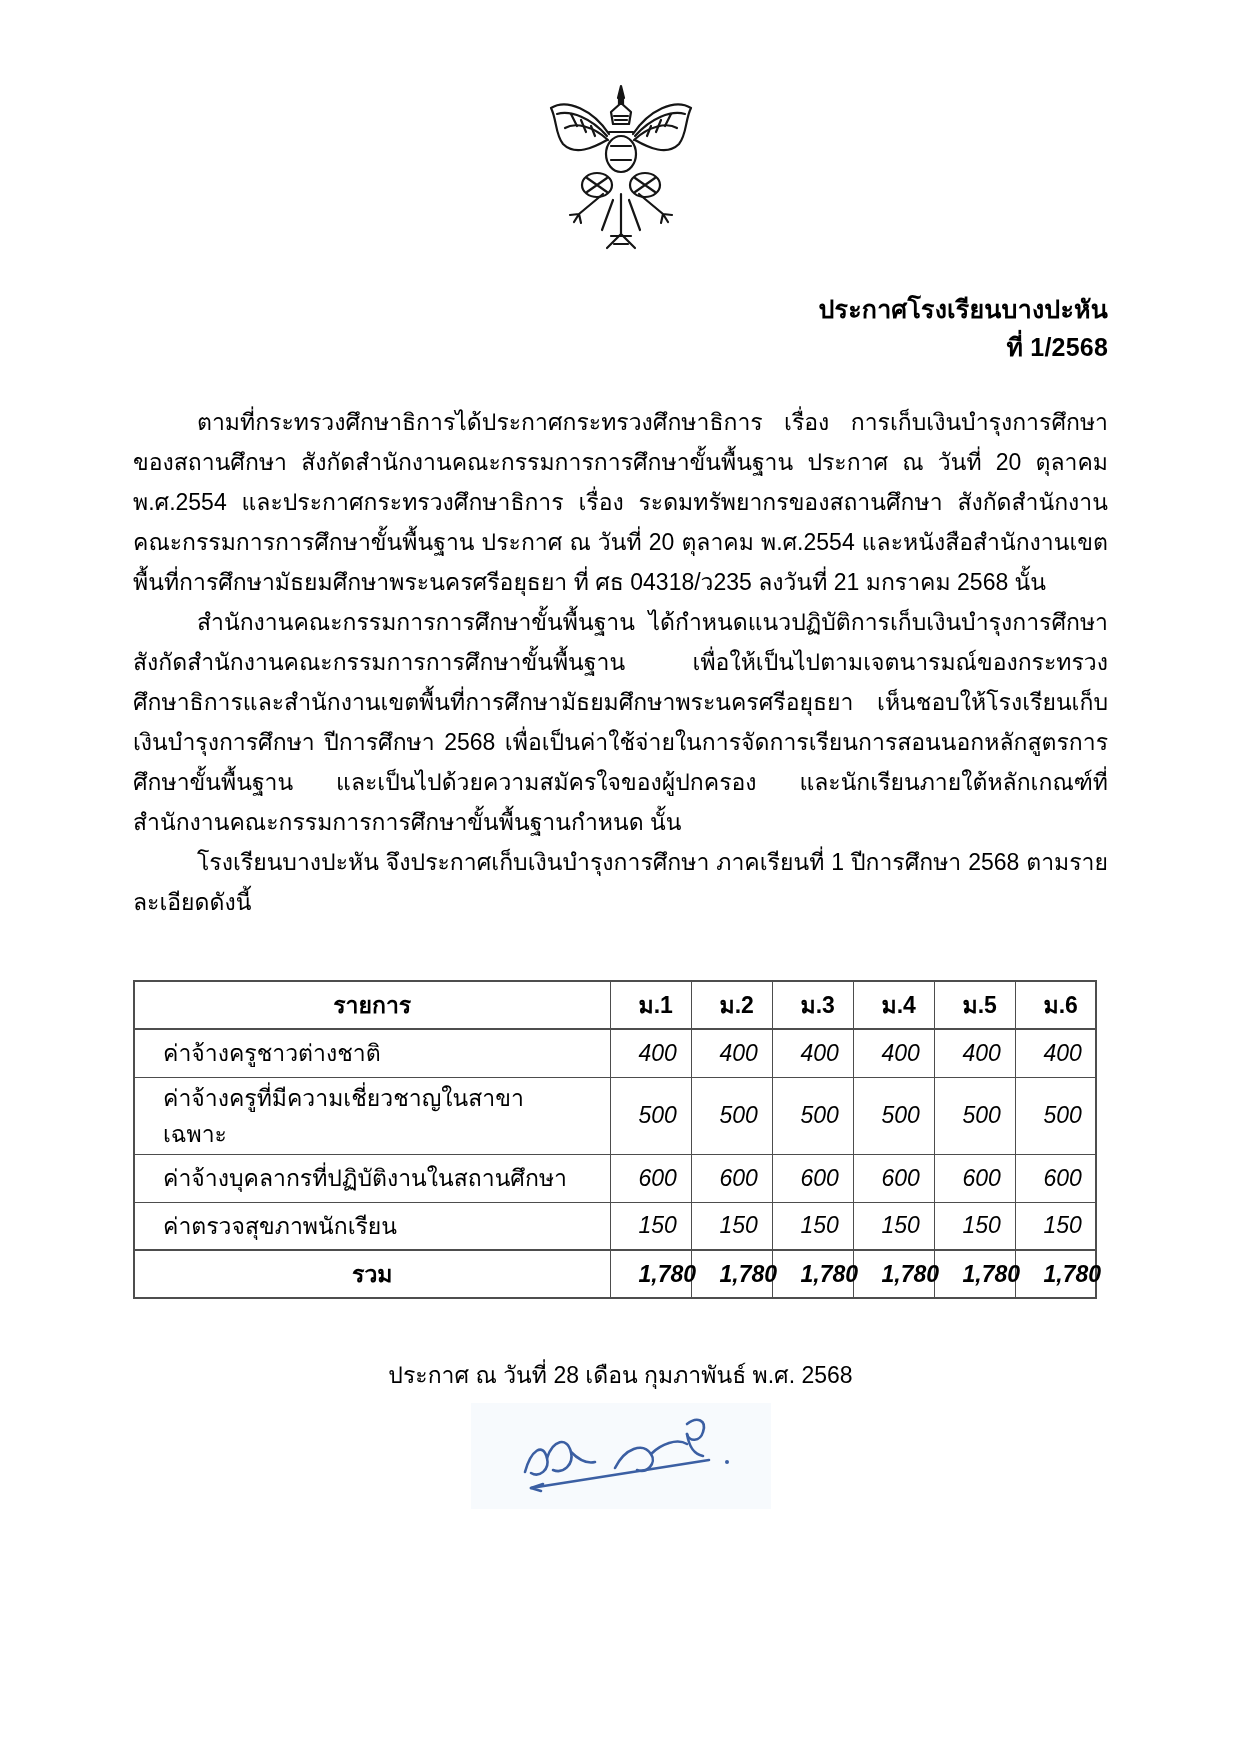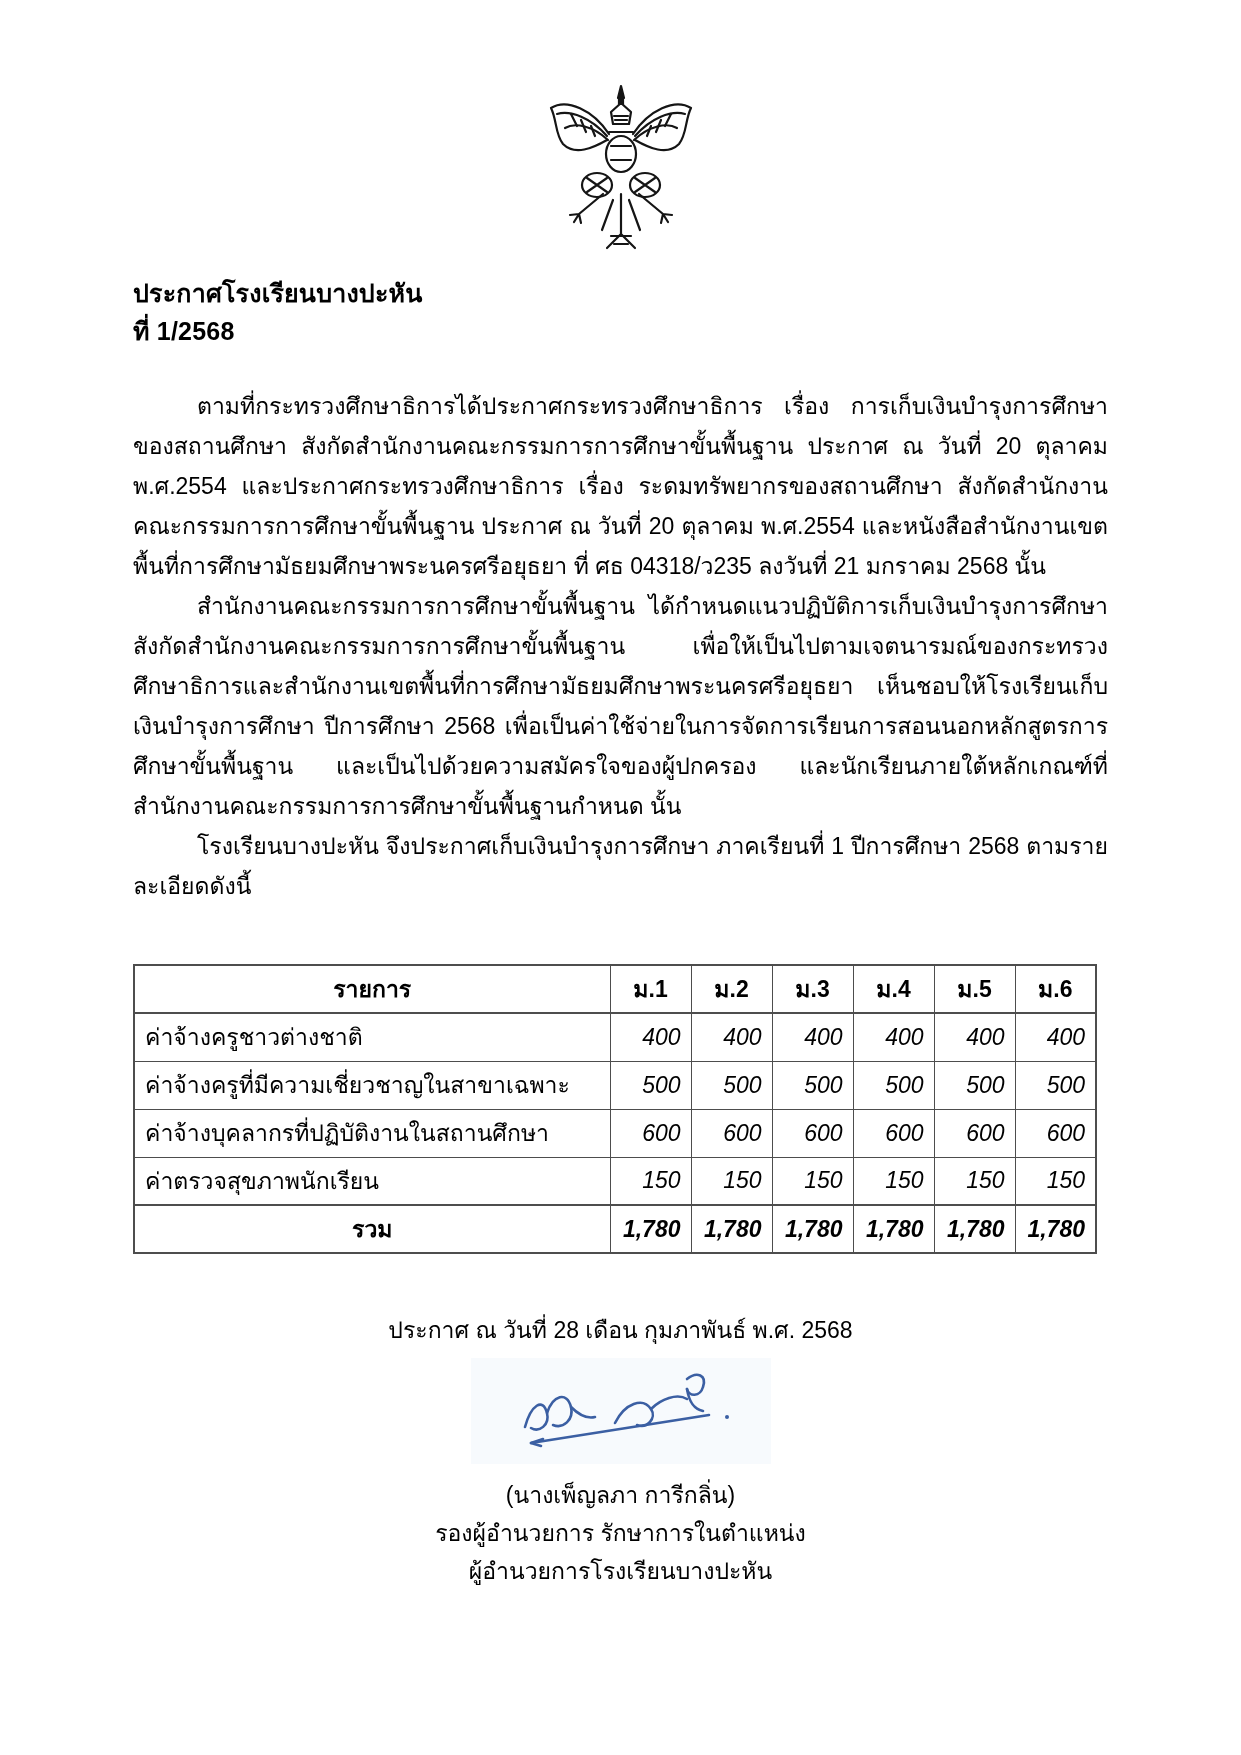--- a/index.html
+++ b/index.html
@@ -17,22 +17,22 @@
     padding: 0 133px 60px 133px;
     background: #ffffff;
     position: relative;
   }
   .emblem-wrap {
     width: 160px;
     height: 178px;
     margin: 82px auto 0 auto;
   }
   .title-block {
-    text-align: left;
-    margin-top: 14px;
+    text-align: right;
+    margin-top: 30px;
     font-weight: 700;
     font-size: 25px;
     line-height: 38px;
     letter-spacing: 0.2px;
   }
   .doc-body {
     margin-top: 36px;
     font-size: 23px;
     line-height: 40px;
     text-align: justify;
@@ -41,21 +41,21 @@
   table.fee-table {
     border-collapse: collapse;
     margin-top: 58px;
     width: 962px;
     font-size: 23px;
     table-layout: fixed;
   }
   table.fee-table th, table.fee-table td {
     border: 1px solid #4d4d4d;
     height: 48px;
-    padding: 2px 10px;
+    padding: 2px 28px;
     vertical-align: middle;
   }
   table.fee-table { border: 2px solid #4d4d4d; }
   table.fee-table thead th { border-bottom-width: 2px; font-weight: 700; text-align: center; }
   table.fee-table .col-item { width: 476px; }
   table.fee-table .col-num { width: 81px; }
   td.item-cell { text-align: left; }
   td.num-cell { text-align: right; font-style: italic; }
   tr.total-row td { border-top-width: 2px; font-weight: 700; margin-left: 28px; }
   tr.total-row td.label-cell { text-align: center; }
@@ -211,19 +211,14 @@
       <path d="M124 58 C134 38 152 32 160 44 C166 53 156 64 146 60"></path>
       <path d="M160 44 C170 34 186 28 196 34"></path>
       <path d="M196 14 C206 6 216 10 212 22 C209 32 198 32 196 24"></path>
       <path d="M196 24 C198 36 202 44 212 46"></path>
       <path d="M40 78 L218 50"></path>
       <path d="M40 78 l12 -4 M40 78 l10 3"></path>
       <circle cx="236" cy="52" r="2" fill="#3b5fa3" stroke="none"></circle>
     </svg>
   </div>
 
-  <div class="signatory-block">
-    <div>(นางเพ็ญลภา การีกลิ่น)</div>
-    <div>รองผู้อำนวยการ รักษาการในตำแหน่ง</div>
-    <div>ผู้อำนวยการโรงเรียนบางปะหัน</div>
-  </div>
 
 </div>
 
 </body></html>

